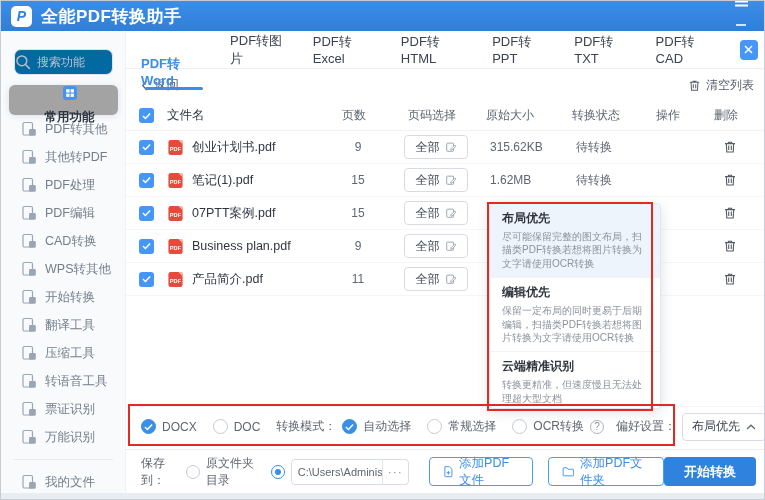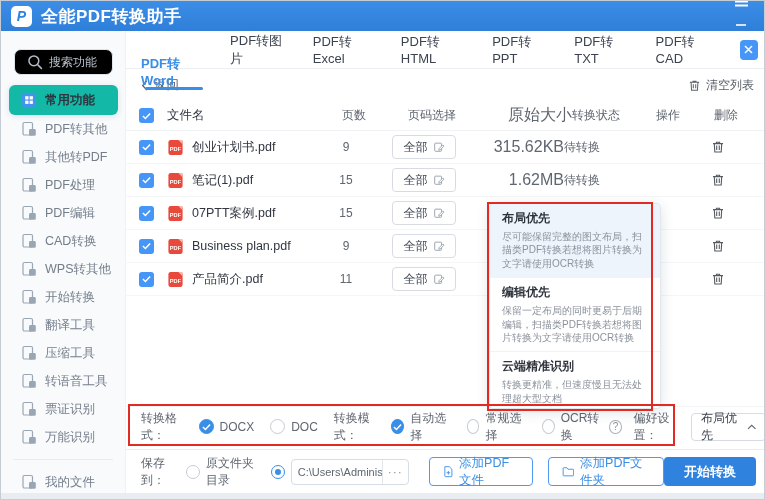--- a/index.html
+++ b/index.html
@@ -14,51 +14,51 @@
     color:#2f82dd; font-weight:bold; font-size:14px; font-style:italic; }
   .app-title { color:#fff; font-size:17px; font-weight:bold; margin-left:9px; letter-spacing:.5px;text-align:right; }
   .tb-right { margin-left:auto; display:flex; gap:0;flex-direction:column; }
   .avatar { width:19px; height:19px; border-radius:50%; overflow:hidden; background:#e9f2fc; }
   .login { color:#fff; font-size:12.5px; margin:0 0 0 7px; cursor:pointer; }
   .winbtn { width:26px; height:22px; display:flex; align-items:center; justify-content:center; margin-left:6px; cursor:pointer; }
 
   
   .sidebar { position:absolute; top:30px; left:0; width:125px; height:462px; background:#f8fafc; border-right:1px solid #eef1f5; }
   .search-box { margin:18px 12px 10px 13px; height:26px; border:1px solid #dde3ea; border-radius:7px;
-    display:flex; align-items:center; padding:0 12px; gap:6px; background:#000000; }
+    display:flex; align-items:center; padding:0 0; gap:6px; background:#0369a1; }
   .search-box .ph { color:#b9c2cd; font-size:12px; }
   .side-item { height:28px; display:flex; align-items:center; gap:8px; padding-left:20px;
     color:#747e8b; font-size:12.5px; cursor:pointer; }
-  .side-item.active { background:#14b8a6; margin:0 7px 0 8px; padding-left:12px; height:30px; border-radius:6px;
-    box-shadow:0 1px 6px rgba(60,90,130,.15); color:#2c3540; font-weight:bold; }
+  .side-item.active { background:#a3a3a3; margin:0 7px 0 8px; padding-left:12px; height:30px; border-radius:6px;
+    box-shadow:0 1px 6px rgba(60,90,130,.15); color:#2c3540; font-weight:bold;flex-direction:column; }
   .side-divider { height:1px; background:#e8ecf1; margin:8px 12px; }
   .sicon { width:16px; height:16px; flex:0 0 16px; }
 
   
   .main { position:absolute; top:30px; left:125px; width:640px; height:462px; background:#fff; }
 
   .tabbar { height:38px; border-bottom:1px solid #ebeef2; display:flex; align-items:center; padding:0 8px 0 15px; }
   .tab { height:100%; display:flex; align-items:center; margin-right:23px; font-size:13px; color:#3c4350; cursor:pointer; position:relative; }
   .tab.active { color:#3a8ee6; font-weight:bold;margin-top:43px; }
   .tab.active::after { content:''; position:absolute; left:4px; right:4px; bottom:0; height:3px; background:#3a8ee6; border-radius:2px; }
   .tab-close { margin-left:auto; width:20px; height:20px; background:#4596f7; border-radius:4px;
     display:flex; align-items:center; justify-content:center; cursor:pointer; }
 
   .backrow { height:32px; display:flex; align-items:center; padding:0 12px 0 15px; }
   .back-btn { display:flex; align-items:center; gap:6px; color:#5a6068; font-size:12.5px; cursor:pointer; }
   .clear-btn { margin-left:auto; display:flex; align-items:center; gap:5px; color:#5a6068; font-size:12px; cursor:pointer; }
 
   .theader { height:30px; display:flex; align-items:center; padding:0 8px 0 13px;
     color:#5f6670; font-size:12px; border-bottom:1px solid #f0f2f5; }
-  .trow { height:33px; display:flex; align-items:center; padding:0 16px 0 13px; border-bottom:1px solid #f4f6f8; }
+  .trow { height:33px; display:flex; align-items:center; padding:0 4px 0 13px; border-bottom:1px solid #f4f6f8; }
   .c-check { width:28px; display:flex; align-items:center; }
   .c-name { flex:1; display:flex; align-items:center; gap:8px; min-width:0; color:#303540; font-size:12.5px; }
   .c-pages { width:48px; text-align:center; color:#5f6670; font-size:12px; }
   .c-psel { width:108px; display:flex; justify-content:center; }
-  .c-size { width:86px; color:#5f6670; font-size:16px;text-align:right; }
+  .c-size { width:86px; color:#5f6670; font-size:12px; }
   .c-status { width:70px; color:#5f6670; font-size:12px; }
   .c-act { width:52px; text-align:center; color:#5f6670; font-size:12px; }
   .c-del { width:64px; display:flex; justify-content:center; }
 
   .checkbox { width:15px; height:15px; background:#4596f7; border-radius:3px; display:flex; align-items:center; justify-content:center; cursor:pointer; }
   .psel-btn { height:24px; min-width:64px; border:1px solid #d8dce2; border-radius:4px; background:#fff;
     display:flex; align-items:center; justify-content:center; gap:5px; font-size:12px; color:#3c4350; cursor:pointer; padding:0 8px; }
   .trash { cursor:pointer; display:flex; }
 
   
@@ -507,21 +507,20 @@
         <div class="popt-title">编辑优先</div>
         <div class="popt-desc">保留一定布局的同时更易于后期编辑，扫描类PDF转换若想将图片转换为文字请使用OCR转换</div>
       </div>
       <div class="popt">
         <div class="popt-title">云端精准识别</div>
         <div class="popt-desc">转换更精准，但速度慢且无法处理超大型文档</div>
       </div>
     </div>
 
     <div class="optrow">
-      <span class="optlabel">转换格式：</span>
       <div class="radio-item">
         <span class="cradio checked">
             <svg width="9" height="8" viewBox="0 0 10 8">
               <path d="M1 4l2.8 2.8L9 1.2" stroke="#fff" stroke-width="1.7" fill="none"></path>
             </svg>
           </span>
         <span>DOCX</span>
       </div>
       <div class="radio-item">
         <span class="cradio"></span>

